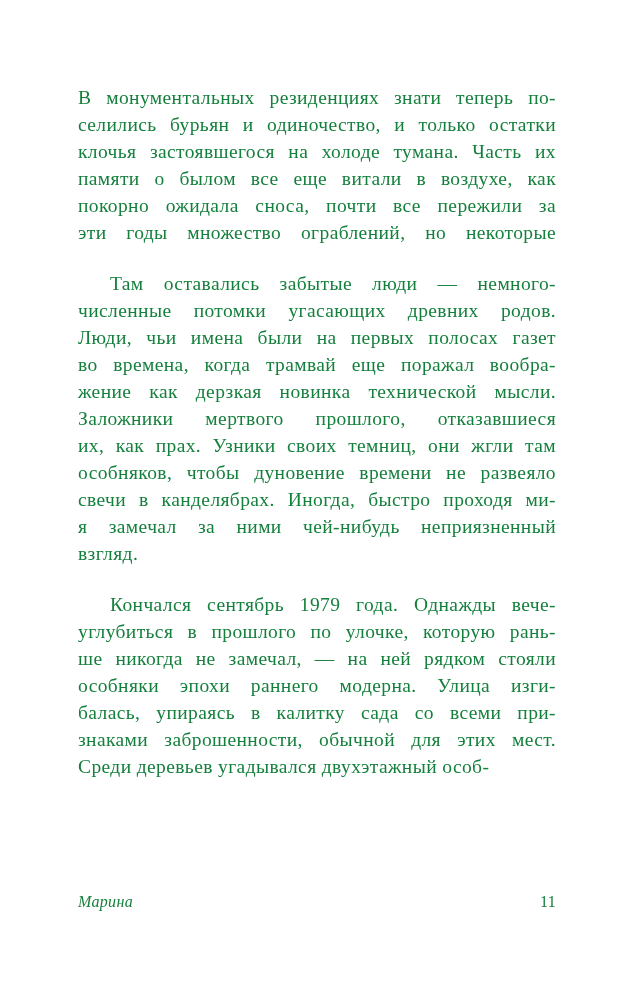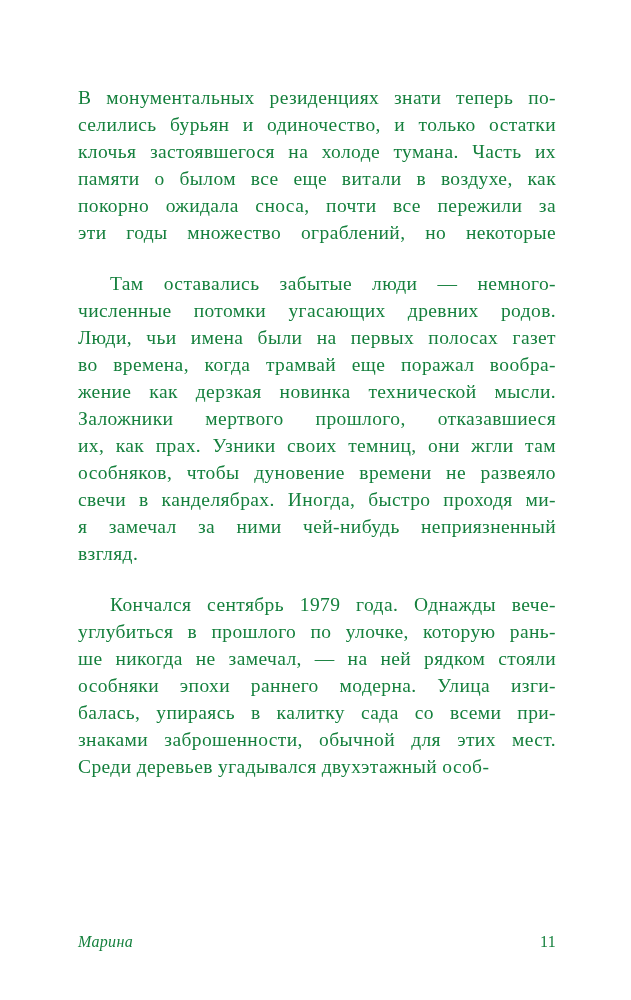--- a/index.html
+++ b/index.html
@@ -45,21 +45,21 @@
     left: 78px;
     width: 478px;
     top: 893px;
     display: flex;
     justify-content: space-between;
     align-items: baseline;
     font-size: 16px;
     letter-spacing: 0.02em;
   }
   .running-title { font-style: italic; }
-  .page-number { font-style: normal; margin-top: 40px; }
+  .page-number { font-style: normal; }
 </style>
 </head>
 <body>
 
 <div class="page">
   <div class="text-block">
       <div class="para">
         <div class="line">В монументальных резиденциях знати теперь по-</div>
         <div class="line">селились бурьян и одиночество, и только остатки</div>
         <div class="line">клочья застоявшегося на холоде тумана. Часть их</div>

